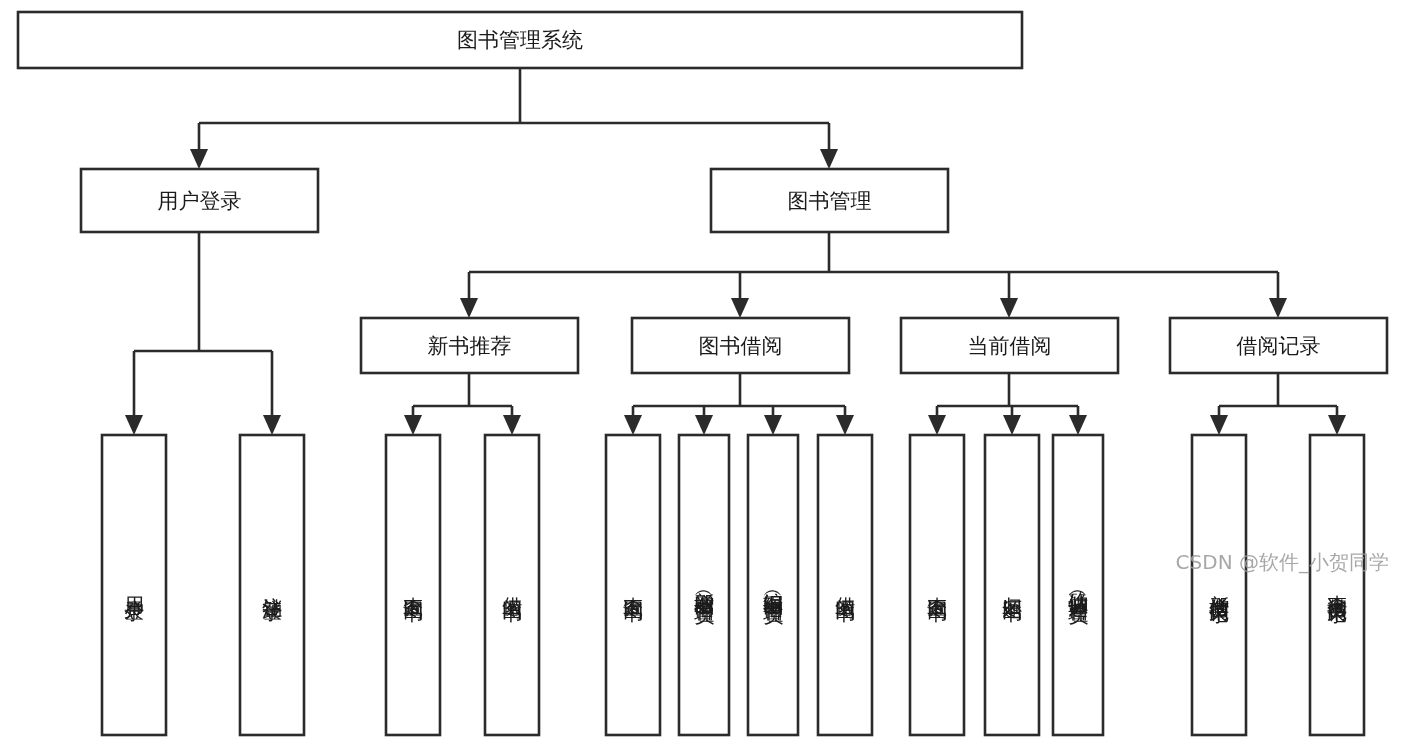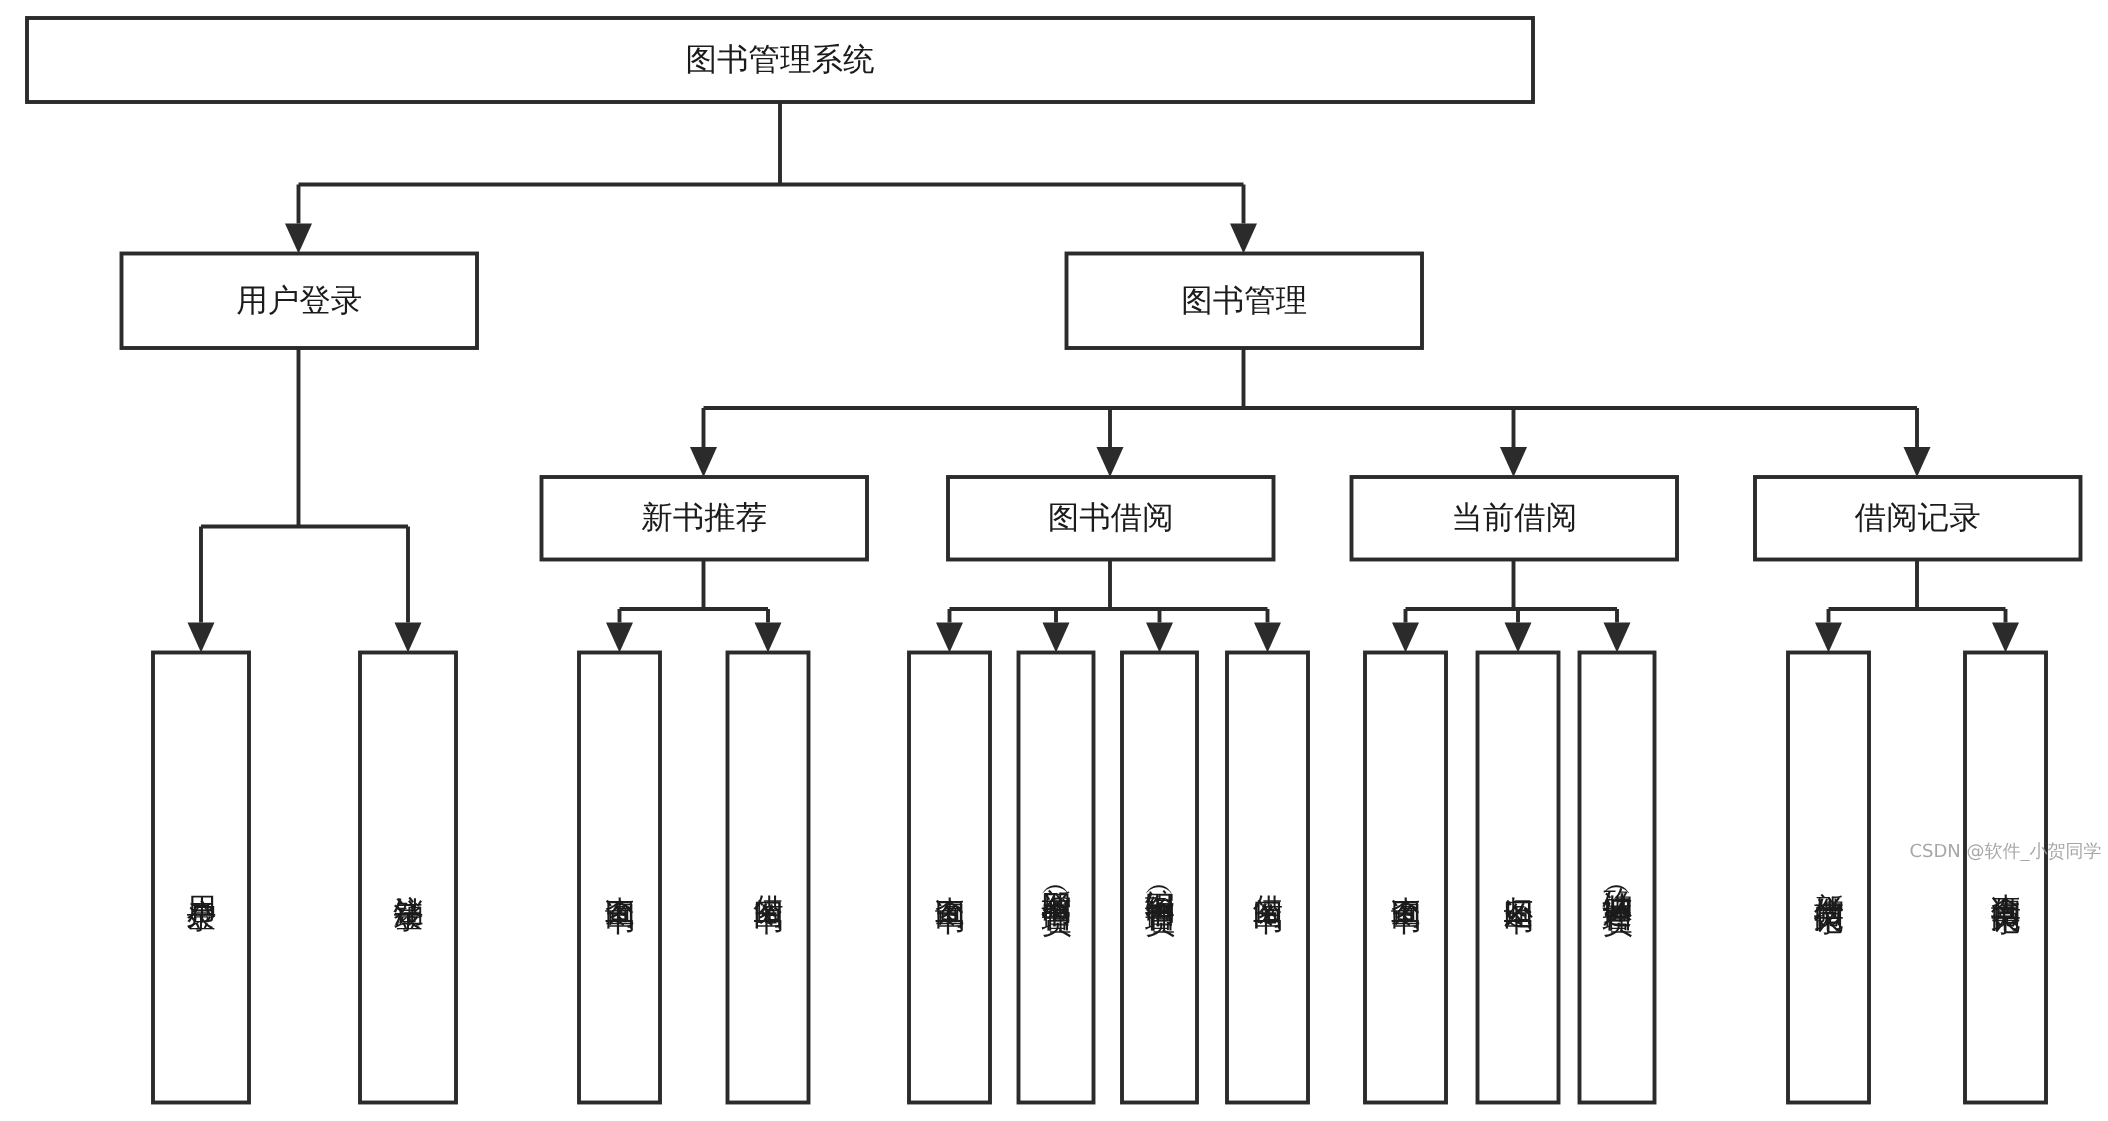--- a/index.html
+++ b/index.html
@@ -63,24 +63,24 @@
     font-family: "DejaVu Sans", "Liberation Sans", sans-serif;
     font-size: 20px;
     line-height: 1.18;
     letter-spacing: 2px;
     color: #1b1b1b;
     white-space: nowrap;
     text-align: center;
   }
   .watermark {
     position: absolute;
-    right: 4px;
+    right: 16px;
     bottom: 4px;
     font-family: "DejaVu Sans", "Liberation Sans", sans-serif;
-    font-size: 12px;
+    font-size: 20px;
     color: #9c9c9c;
     opacity: 0.88;
     user-select: none;
     white-space: nowrap;
   }
 </style>
 </head>
 <body>
 
 <div id="diagram-root">

